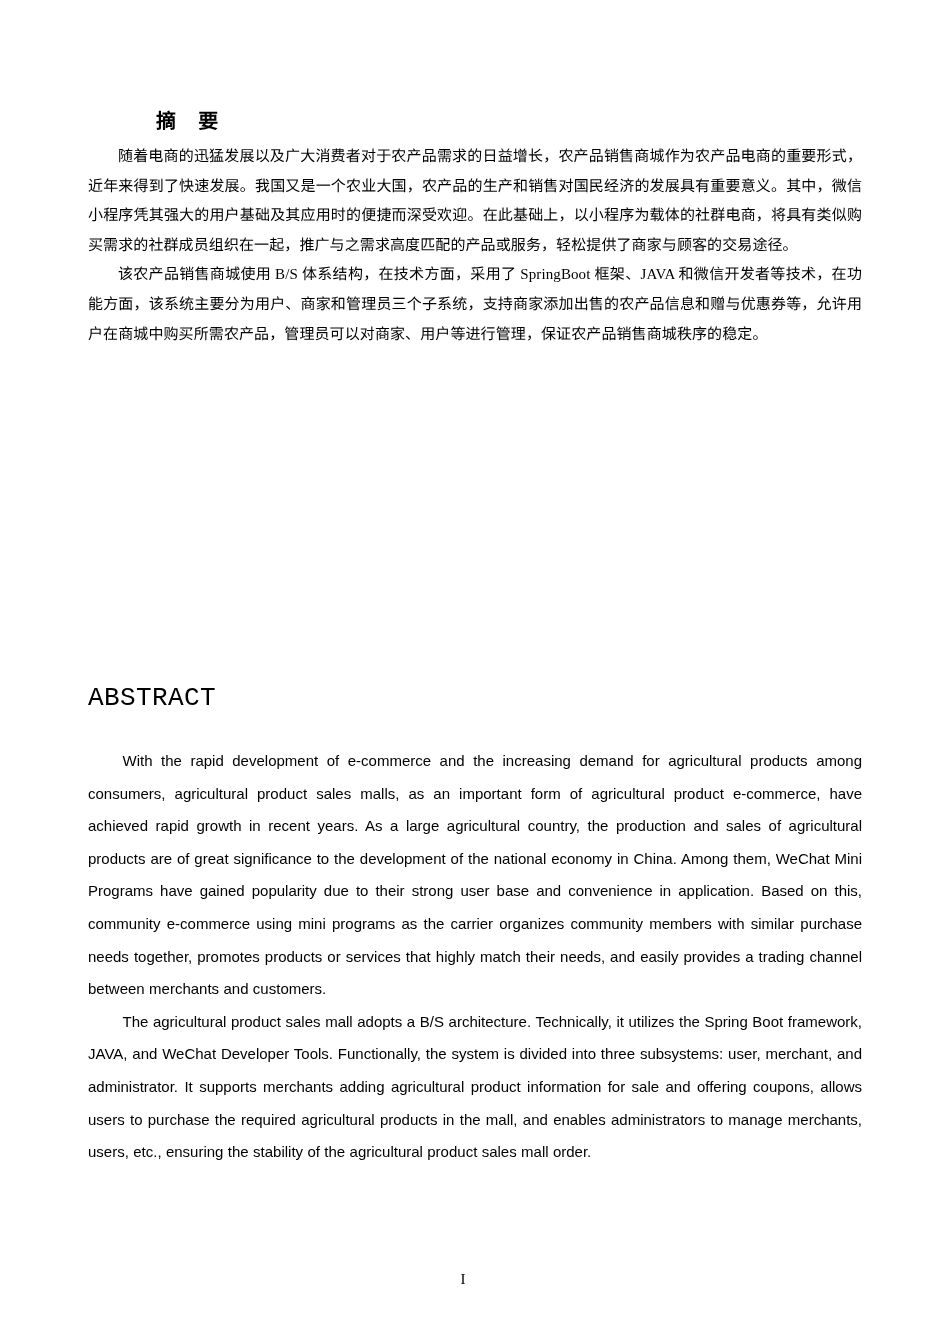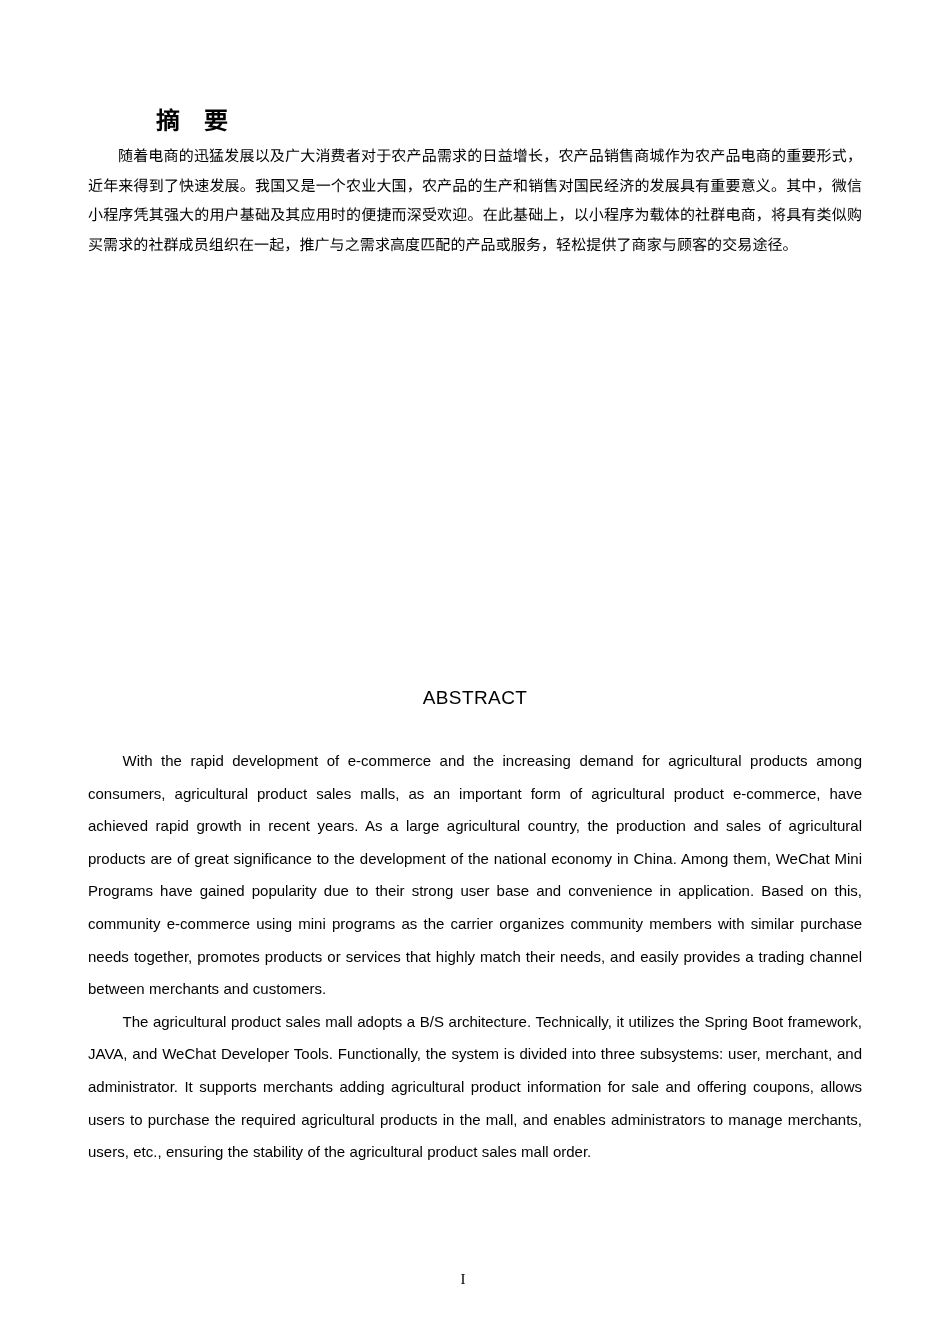--- a/index.html
+++ b/index.html
@@ -25,23 +25,23 @@
 
   
   .cn-section {
     position: absolute;
     left: 88px;
     top: 104px;
     width: 774px;
   }
 
   .cn-heading {
-    font-family: Liberation Serif, serif;
+    font-family: Liberation Sans, sans-serif;
     font-weight: bold;
-    font-size: 24px;
+    font-size: 20px;
     line-height: 34px;
     letter-spacing: 0;
     margin: 0 0 4px 0;
     padding-left: 68px;
     white-space: pre;
   }
 
   .cn-para {
     margin: 0;
     font-family: "Liberation Serif", "DejaVu Serif", serif;
@@ -69,25 +69,25 @@
 
   
   .en-section {
     position: absolute;
     left: 88px;
     top: 683px;
     width: 774px;
   }
 
   .en-heading {
-    font-family: Liberation Sans, sans-serif;
+    font-family: Liberation Mono, monospace;
     font-weight: normal;
-    font-size: 19px;
+    font-size: 26px;
     line-height: 30px;
-    text-align: center;
+    text-align: left;
     margin: 0 0 32px 0;
     letter-spacing: 0.4px;
   }
 
   .en-para {
     margin: 0;
     font-family: Liberation Sans, sans-serif;
     font-size: 15px;
     line-height: 32.6px;
     text-align: justify;
@@ -115,20 +115,21 @@
 </head>
 <body>
 
 <div class="page">
 
   <section class="cn-section">
     <h1 class="cn-heading">摘    要</h1>
 
     <p class="cn-para">随着电商的迅猛发展以及广大消费者对于农产品需求的日益增长，农产品销售商城作为农产品电商的重要形式，近年来得到了快速发展。我国又是一个农业大国，农产品的生产和销售对国民经济的发展具有重要意义。其中，微信小程序凭其强大的用户基础及其应用时的便捷而深受欢迎。在此基础上，以小程序为载体的社群电商，将具有类似购买需求的社群成员组织在一起，推广与之需求高度匹配的产品或服务，轻松提供了商家与顾客的交易途径。</p>
 
+    <p class="cn-para">该农产品销售商城使用 B/S 体系结构，在技术方面，采用了 SpringBoot 框架、JAVA 和微信开发者等技术，在功能方面，该系统主要分为用户、商家和管理员三个子系统，支持商家添加出售的农产品信息和赠与优惠券等，允许用户在商城中购买所需农产品，管理员可以对商家、用户等进行管理，保证农产品销售商城秩序的稳定。</p>
 
 
   </section>
 
   <section class="en-section">
     <h1 class="en-heading">ABSTRACT</h1>
 
     <p class="en-para">With the rapid development of e-commerce and the increasing demand for agricultural products among consumers, agricultural product sales malls, as an important form of agricultural product e-commerce, have achieved rapid growth in recent years. As a large agricultural country, the production and sales of agricultural products are of great significance to the development of the national economy in China. Among them, WeChat Mini Programs have gained popularity due to their strong user base and convenience in application. Based on this, community e-commerce using mini programs as the carrier organizes community members with similar purchase needs together, promotes products or services that highly match their needs, and easily provides a trading channel between merchants and customers.</p>
 
     <p class="en-para">The agricultural product sales mall adopts a B/S architecture. Technically, it utilizes the Spring Boot framework, JAVA, and WeChat Developer Tools. Functionally, the system is divided into three subsystems: user, merchant, and administrator. It supports merchants adding agricultural product information for sale and offering coupons, allows users to purchase the required agricultural products in the mall, and enables administrators to manage merchants, users, etc., ensuring the stability of the agricultural product sales mall order.</p>

